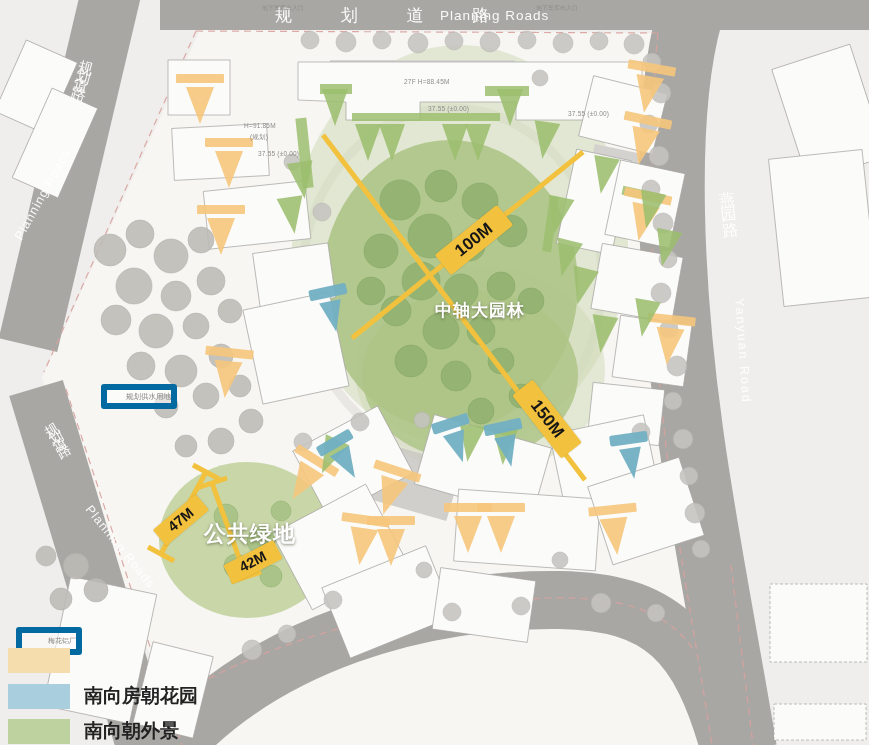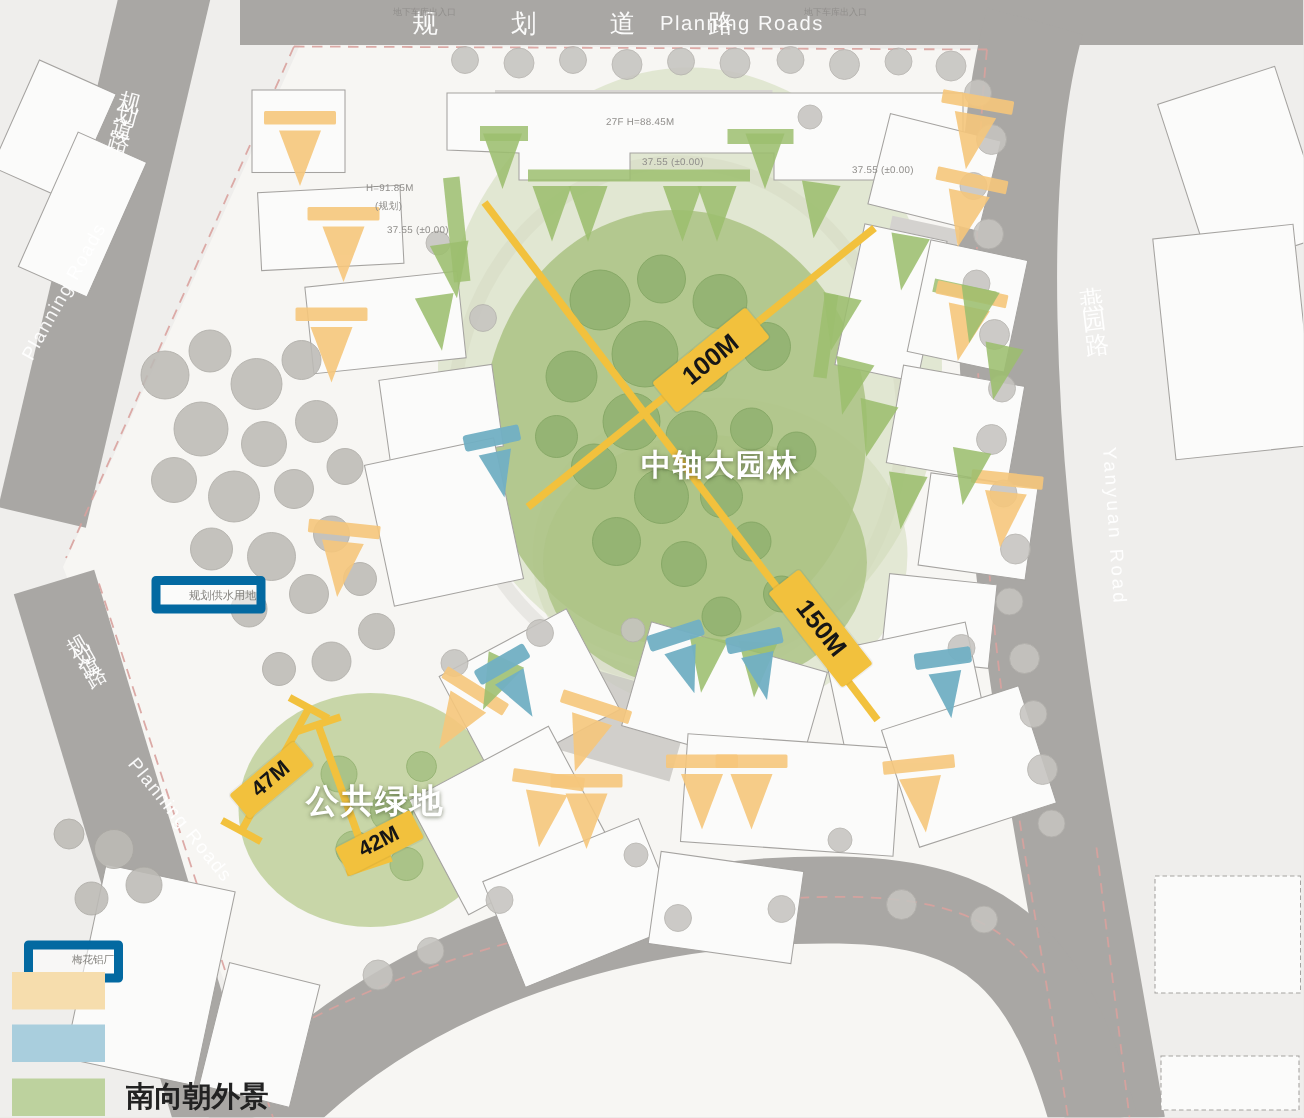--- a/index.html
+++ b/index.html
@@ -271,21 +271,21 @@
 
 <div class="ov vtext" style="left:76px;top:48px;font-size:15px;letter-spacing:9px;transform:rotate(15deg);">规划道路</div>
 <div class="ov roadname-en" style="left:18px;top:232px;font-size:12.5px;transform:rotate(-61deg);transform-origin:left center;">Planning Roads</div>
 
 <div class="ov vtext" style="left:42px;top:412px;font-size:14px;letter-spacing:8px;transform:rotate(-30deg);">规划道路</div>
 <div class="ov roadname-en" style="left:88px;top:500px;font-size:12.5px;transform:rotate(51deg);transform-origin:left center;">Planning Roads</div>
 
 <div class="ov vtext" style="left:716px;top:178px;font-size:16px;letter-spacing:16px;transform:rotate(-7deg);">燕园路</div>
 <div class="ov vlatin" style="left:736px;top:298px;font-size:12.5px;letter-spacing:2px;transform:rotate(-4deg);">Yanyuan Road</div>
 
-<div class="ov big-label" style="left:480px;top:310px;font-size:20px;transform:translate(-50%,-50%);">中轴大园林</div>
+<div class="ov big-label" style="left:480px;top:310px;font-size:17px;transform:translate(-50%,-50%);">中轴大园林</div>
 <div class="ov big-label" style="left:250px;top:534px;font-size:22px;transform:translate(-50%,-50%);">公共绿地</div>
 
 <div class="ov dim-label" style="left:474px;top:240px;width:80px;height:26px;line-height:26px;font-size:17px;transform:translate(-50%,-50%) rotate(-39deg);">100M</div>
 <div class="ov dim-label" style="left:547px;top:419px;width:80px;height:26px;line-height:26px;font-size:17px;transform:translate(-50%,-50%) rotate(52deg);">150M</div>
 <div class="ov dim-label" style="left:181px;top:520px;width:56px;height:21px;line-height:21px;font-size:14.5px;transform:translate(-50%,-50%) rotate(-40deg);">47M</div>
 <div class="ov dim-label" style="left:253px;top:562px;width:56px;height:21px;line-height:21px;font-size:14.5px;transform:translate(-50%,-50%) rotate(-27deg);">42M</div>
 
 <div class="ov tiny-box" style="left:16px;top:627px;width:54px;height:16px;line-height:16px;font-size:7px;">梅花铝厂</div>
 <div class="ov tiny-box" style="left:101px;top:384px;width:64px;height:13px;line-height:13px;font-size:7.5px;">规划供水用地</div>
 
@@ -295,20 +295,21 @@
 <span class="ov anno" style="left:250px;top:133px;">(规划)</span>
 <span class="ov anno" style="left:568px;top:110px;">37.55 (±0.00)</span>
 <span class="ov anno" style="left:258px;top:150px;">37.55 (±0.00)</span>
 
 <div id="legend">
   <div class="legend-row" style="top:34px;">
     <div class="legend-swatch" style="background: rgb(246, 221, 173);"></div>
   </div>
   <div class="legend-row" style="top:69px;">
     <div class="legend-swatch" style="background: rgb(169, 206, 221);"></div>
+    <div class="legend-label">南向房朝花园</div>
   </div>
   <div class="legend-row" style="top:104px;">
     <div class="legend-swatch" style="background: rgb(189, 210, 158);"></div>
     <div class="legend-label">南向朝外景</div>
   </div>
 </div>
 
 </div>
 
 </body></html>

